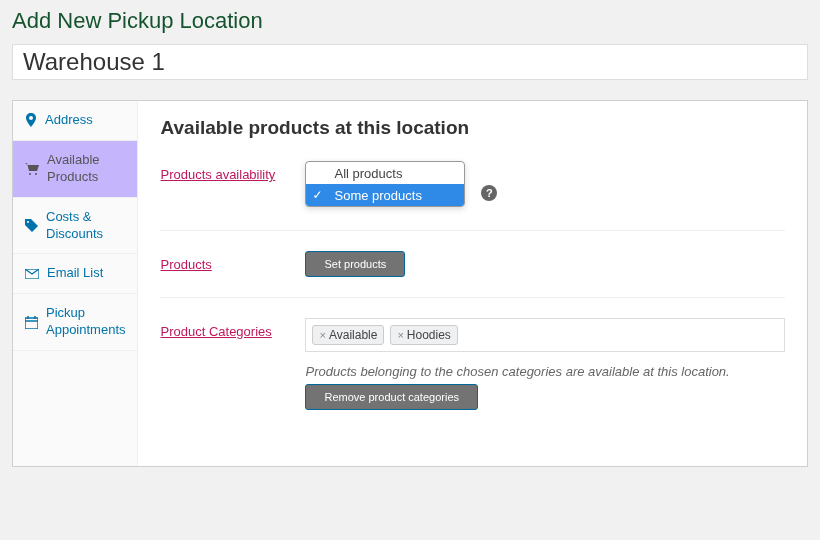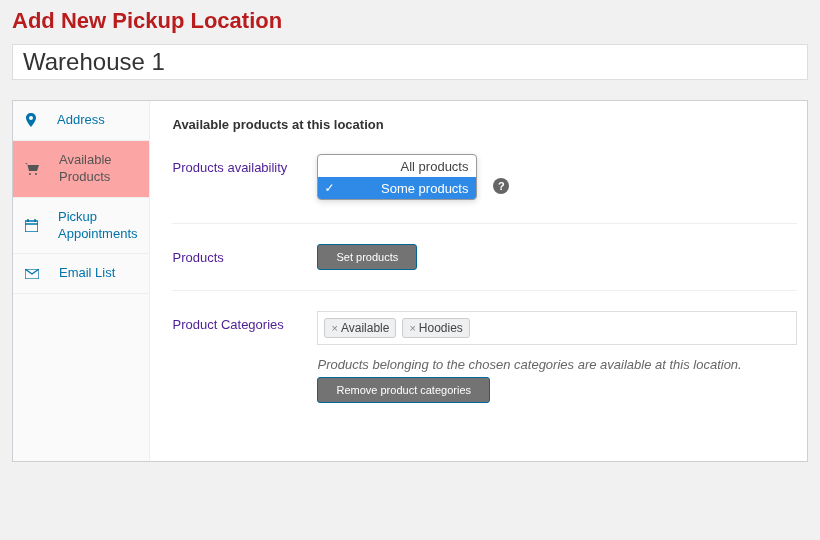--- a/index.html
+++ b/index.html
@@ -1,38 +1,38 @@
 <!DOCTYPE html>
 <html><head>
   <meta charset="utf-8">
   <style>
     * { box-sizing: border-box; margin: 0; padding: 0; }
     body { font-family: -apple-system, "Helvetica Neue", Arial, sans-serif; font-size: 13px; color: #444; background: #f1f1f1; width: 820px; }
     .page { padding: 8px 12px 15px; background: #f1f1f1; }
-    .heading { font-size: 22px; font-weight: 700; color: #b91c1c; margin: 0 0 10px; }
+    .heading { font-size: 22px; font-weight: 400; color: #14532d; margin: 0 0 10px; }
     .title-input { width: 100%; padding: 6px 10px; font-size: 24px; border: 1px solid #ddd; background: #fff; color: #333; height: 36px; }
     .panel { background: #fff; border: 1px solid #ccd0d4; margin-top: 20px; }
     .panel-header { border-bottom: 1px solid #ccd0d4; padding: 12px 14px; display: flex; justify-content: space-between; align-items: center; }
     .panel-header h2 { font-size: 14px; font-weight: 700; color: #23282d; }
     .panel-toggle { color: #72777c; font-size: 10px; cursor: pointer; }
     .panel-body { display: flex; min-height: 360px; }
     .tabs { width: 180px; border-right: 1px solid #eee; background: #fafafa; }
-    .tab { padding: 11px 12px; border-bottom: 1px solid #eee; display: flex; align-items: center; gap: 20px; cursor: pointer; color: #0073aa; }
-    .tab.active { background: #fca5a5; color: #555; }
+    .tab { padding: 11px 12px; border-bottom: 1px solid #eee; display: flex; align-items: center; gap: 8px; cursor: pointer; color: #0073aa; }
+    .tab.active { background: #c4b5fd; color: #555; }
     .tab .icon { color: inherit; font-size: 13px; flex-shrink:0; }
     .tab-label { font-size: 13px; line-height: 1.3; }
     .content { flex: 1; padding: 16px 22px; }
-    .section-title { font-weight: 700; color: #333; font-size: 13px; margin-bottom: 22px; }
+    .section-title { font-weight: 700; color: #333; font-size: 19px; margin-bottom: 22px; }
     .field-row { display: flex; align-items: flex-start; margin-bottom: 20px; padding-bottom: 20px; }
     .field-row.bordered { border-bottom: 1px solid #eee; }
-    .field-label { width: 145px; padding-top: 6px; color: #4c1d95; font-size: 13px; }
+    .field-label { width: 145px; padding-top: 6px; color: #be185d; font-size: 13px; text-decoration: underline; }
     .field-control { flex: 1; position: relative; }
     .dropdown { position: relative; display: inline-block; width: 160px; }
     .dropdown-list { border: 1px solid #999; border-radius: 4px; background: #fff; box-shadow: 0 2px 6px rgba(0,0,0,0.15); overflow: hidden; }
-    .dropdown-item { padding: 4px 8px 4px 14px; font-size: 13px; position: relative; cursor: pointer; height: 22px; display: flex; align-items: center; justify-content: flex-end; }
+    .dropdown-item { padding: 4px 8px 4px 28px; font-size: 13px; position: relative; cursor: pointer; height: 22px; display: flex; align-items: center; }
     .dropdown-item.selected { background: #2e8ae6; color: #fff; }
     .dropdown-item .check { position: absolute; left: 6px; font-size: 12px; }
     .help-icon { display: inline-block; width: 16px; height: 16px; background: #666; color: #fff; border-radius: 50%; text-align: center; line-height: 16px; font-size: 11px; font-weight: 700; margin-left: 8px; vertical-align: middle; position: absolute; top: 24px; left: 168px; }
     .hint { font-style: italic; color: #666; margin-top: 10px; font-size: 13px; line-height: 1.5; }
     .btn { display: inline-block; background: #737373; border: 1px solid #006799; color: #fff; padding: 6px 18px; font-size: 11px; border-radius: 3px; cursor: pointer; font-weight: 500; }
     .tag-input { border: 1px solid #ddd; padding: 6px; display: flex; gap: 6px; flex-wrap: wrap; min-height: 34px; width: 480px; }
     .tag { background: #eef0f2; border: 1px solid #ccc; border-radius: 3px; padding: 2px 6px; font-size: 12px; color: #444; display: flex; align-items: center; gap: 3px; }
     .tag .x { color: #888; cursor: pointer; font-size: 11px; }
     svg { display: block; }
   </style>
@@ -60,41 +60,49 @@
           <span class="icon">
             <svg width="14" height="12" viewBox="0 0 14 12">
                 <path fill="#555" d="M0 0h2l2 8h8l2-6H3"></path>
                 <circle cx="5" cy="11" r="1" fill="#555"></circle>
                 <circle cx="11" cy="11" r="1" fill="#555"></circle>
               </svg>
           </span>
           <span class="tab-label">Available Products</span>
         </div>
 
+        <div class="tab">
+          <span class="icon">
+            <svg width="13" height="13" viewBox="0 0 13 13">
+                <path fill="#0073aa" d="M0 0h6l7 7-6 6-7-7V0zm3 4a1 1 0 100-2 1 1 0 000 2z"></path>
+              </svg>
+          </span>
+          <span class="tab-label">Costs &amp; Discounts</span>
+        </div>
+
+        <div class="tab">
+          <span class="icon">
+            <svg width="14" height="10" viewBox="0 0 14 10">
+                <rect x="0" y="0" width="14" height="10" fill="none" stroke="#0073aa" stroke-width="1.3"></rect>
+                <path d="M0 0l7 5 7-5" fill="none" stroke="#0073aa" stroke-width="1.3"></path>
+              </svg>
+          </span>
+          <span class="tab-label">Email List</span>
+        </div>
 
         <div class="tab">
           <span class="icon">
             <svg width="13" height="13" viewBox="0 0 13 13">
                 <rect x="0" y="2" width="13" height="11" fill="none" stroke="#0073aa" stroke-width="1.5"></rect>
                 <line x1="0" y1="5" x2="13" y2="5" stroke="#0073aa" stroke-width="1.5"></line>
                 <line x1="3" y1="0" x2="3" y2="3" stroke="#0073aa" stroke-width="1.5"></line>
                 <line x1="10" y1="0" x2="10" y2="3" stroke="#0073aa" stroke-width="1.5"></line>
               </svg>
           </span>
           <span class="tab-label">Pickup Appointments</span>
-        </div>
-
-        <div class="tab">
-          <span class="icon">
-            <svg width="14" height="10" viewBox="0 0 14 10">
-                <rect x="0" y="0" width="14" height="10" fill="none" stroke="#0073aa" stroke-width="1.3"></rect>
-                <path d="M0 0l7 5 7-5" fill="none" stroke="#0073aa" stroke-width="1.3"></path>
-              </svg>
-          </span>
-          <span class="tab-label">Email List</span>
         </div>
       </div>
 
       <div class="content">
         <div class="section-title">Available products at this location</div>
 
         <div class="field-row bordered">
           <div class="field-label">Products availability</div>
           <div class="field-control">
             <div class="dropdown">

